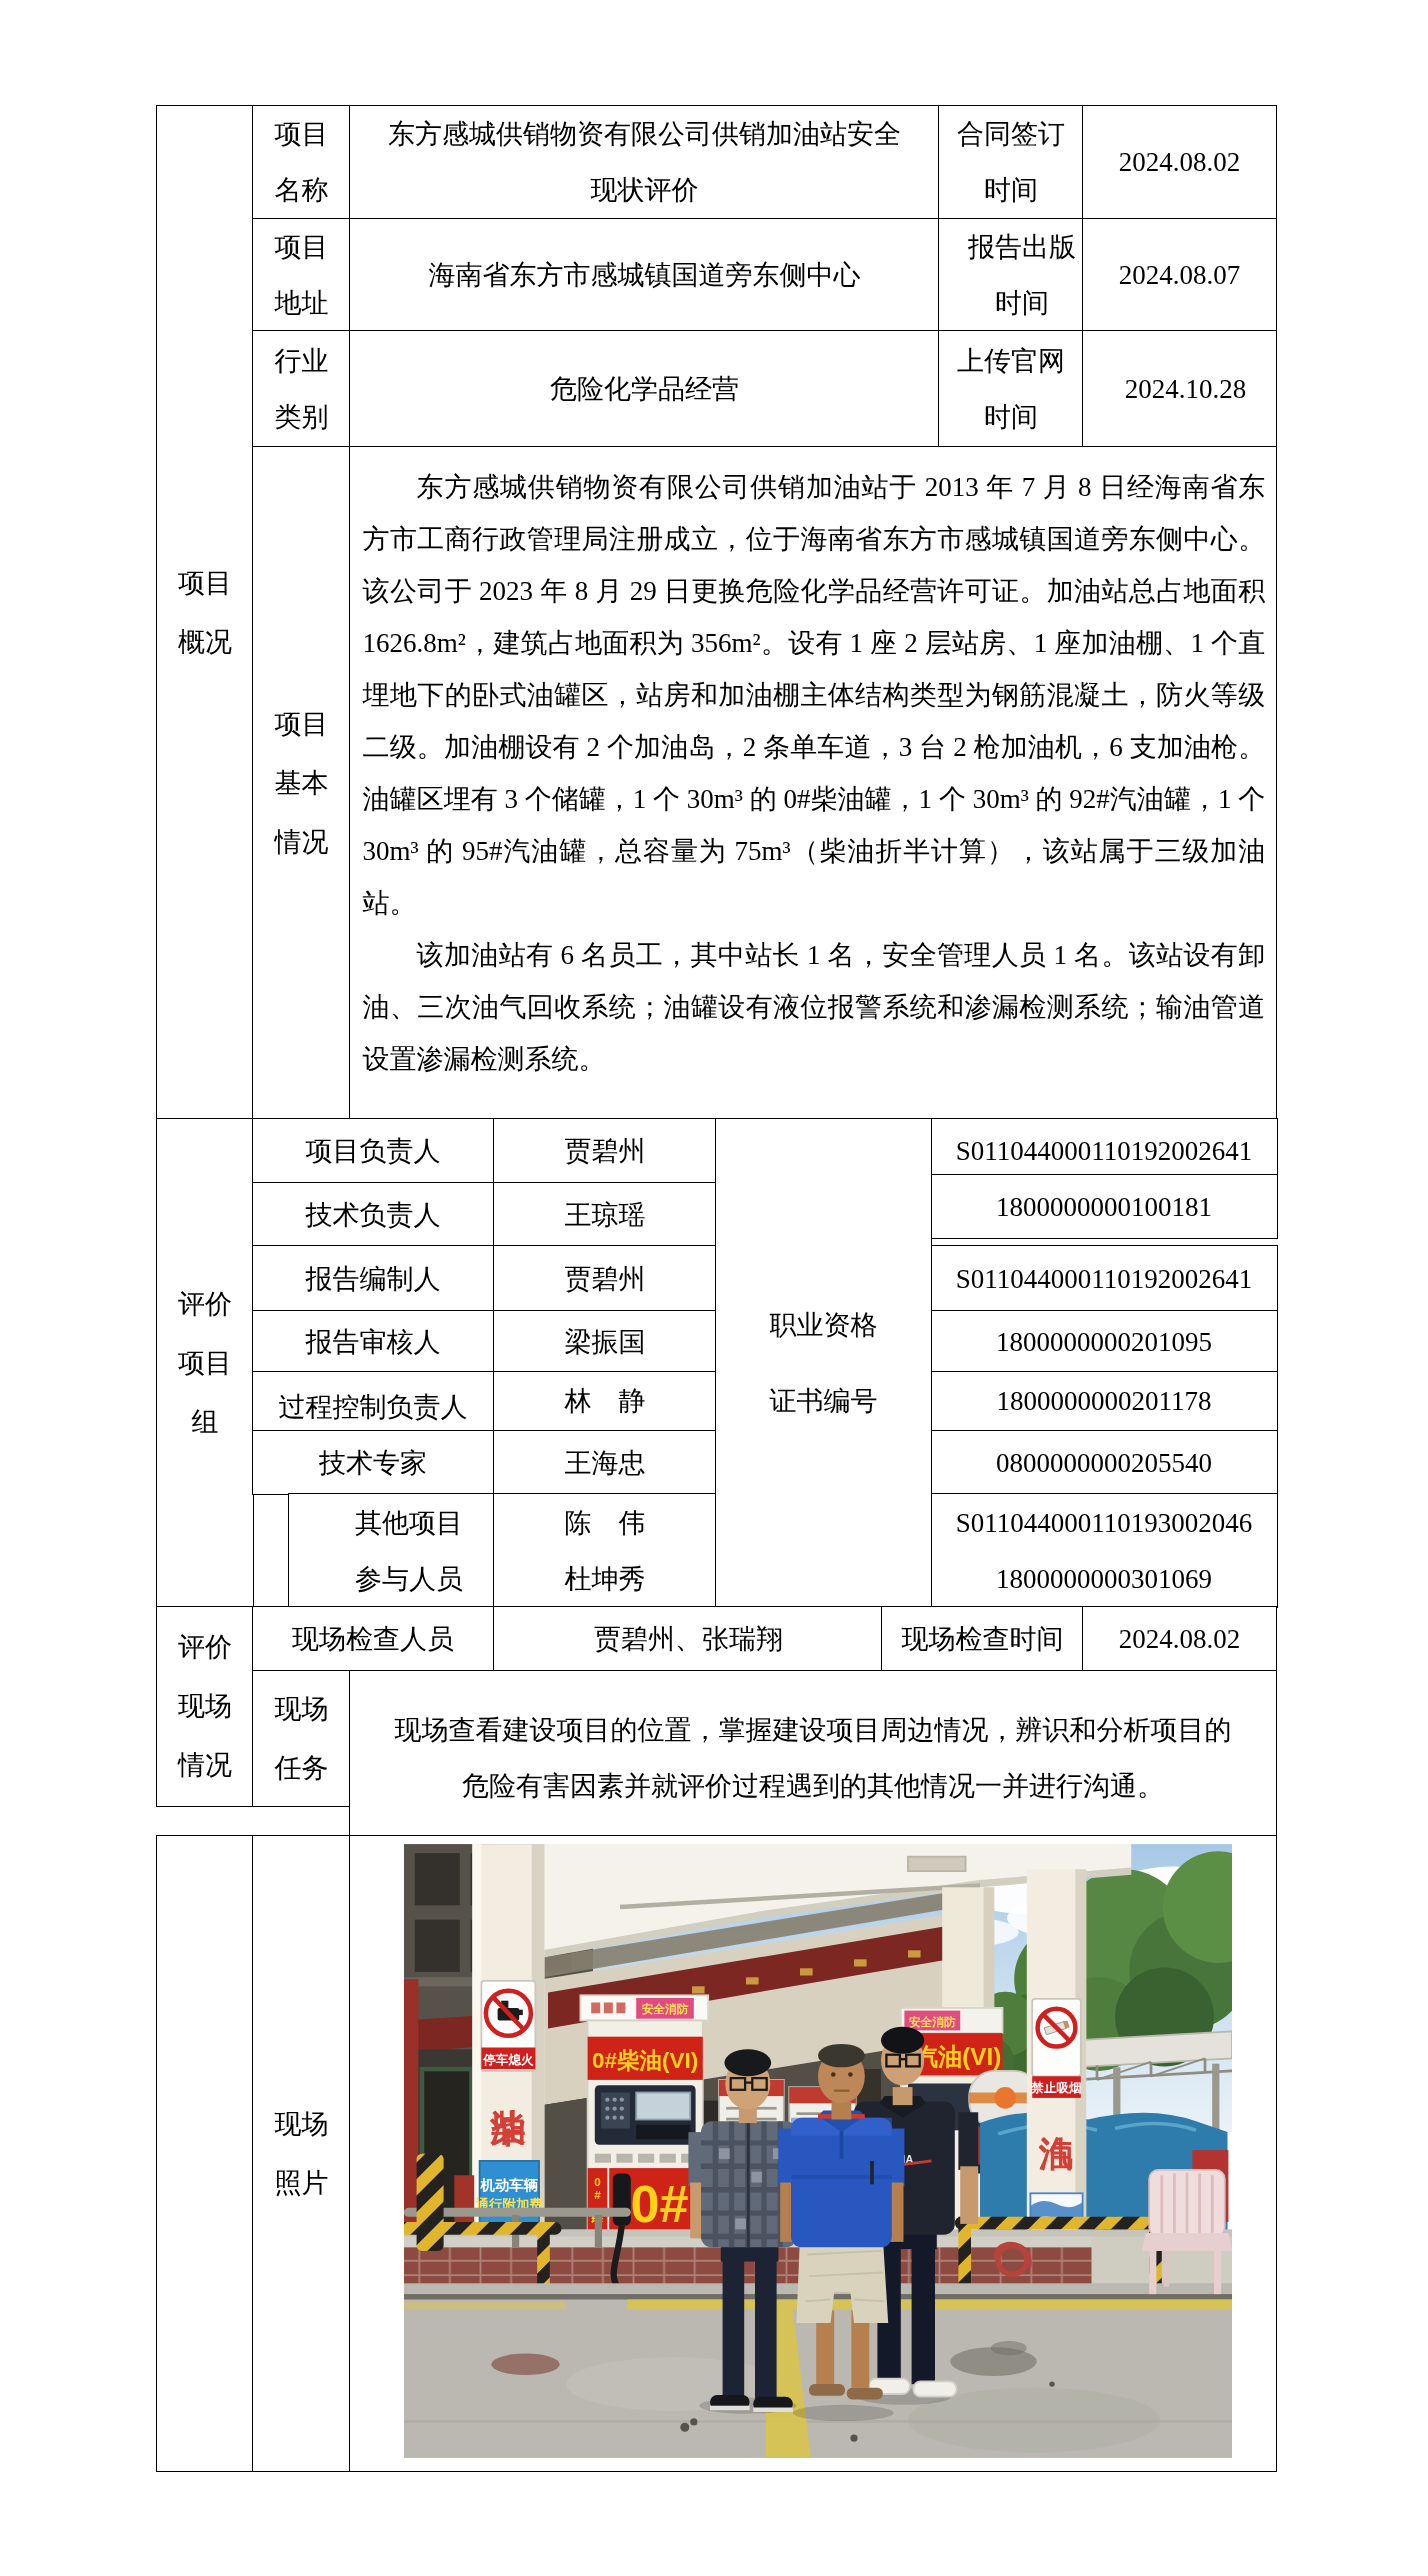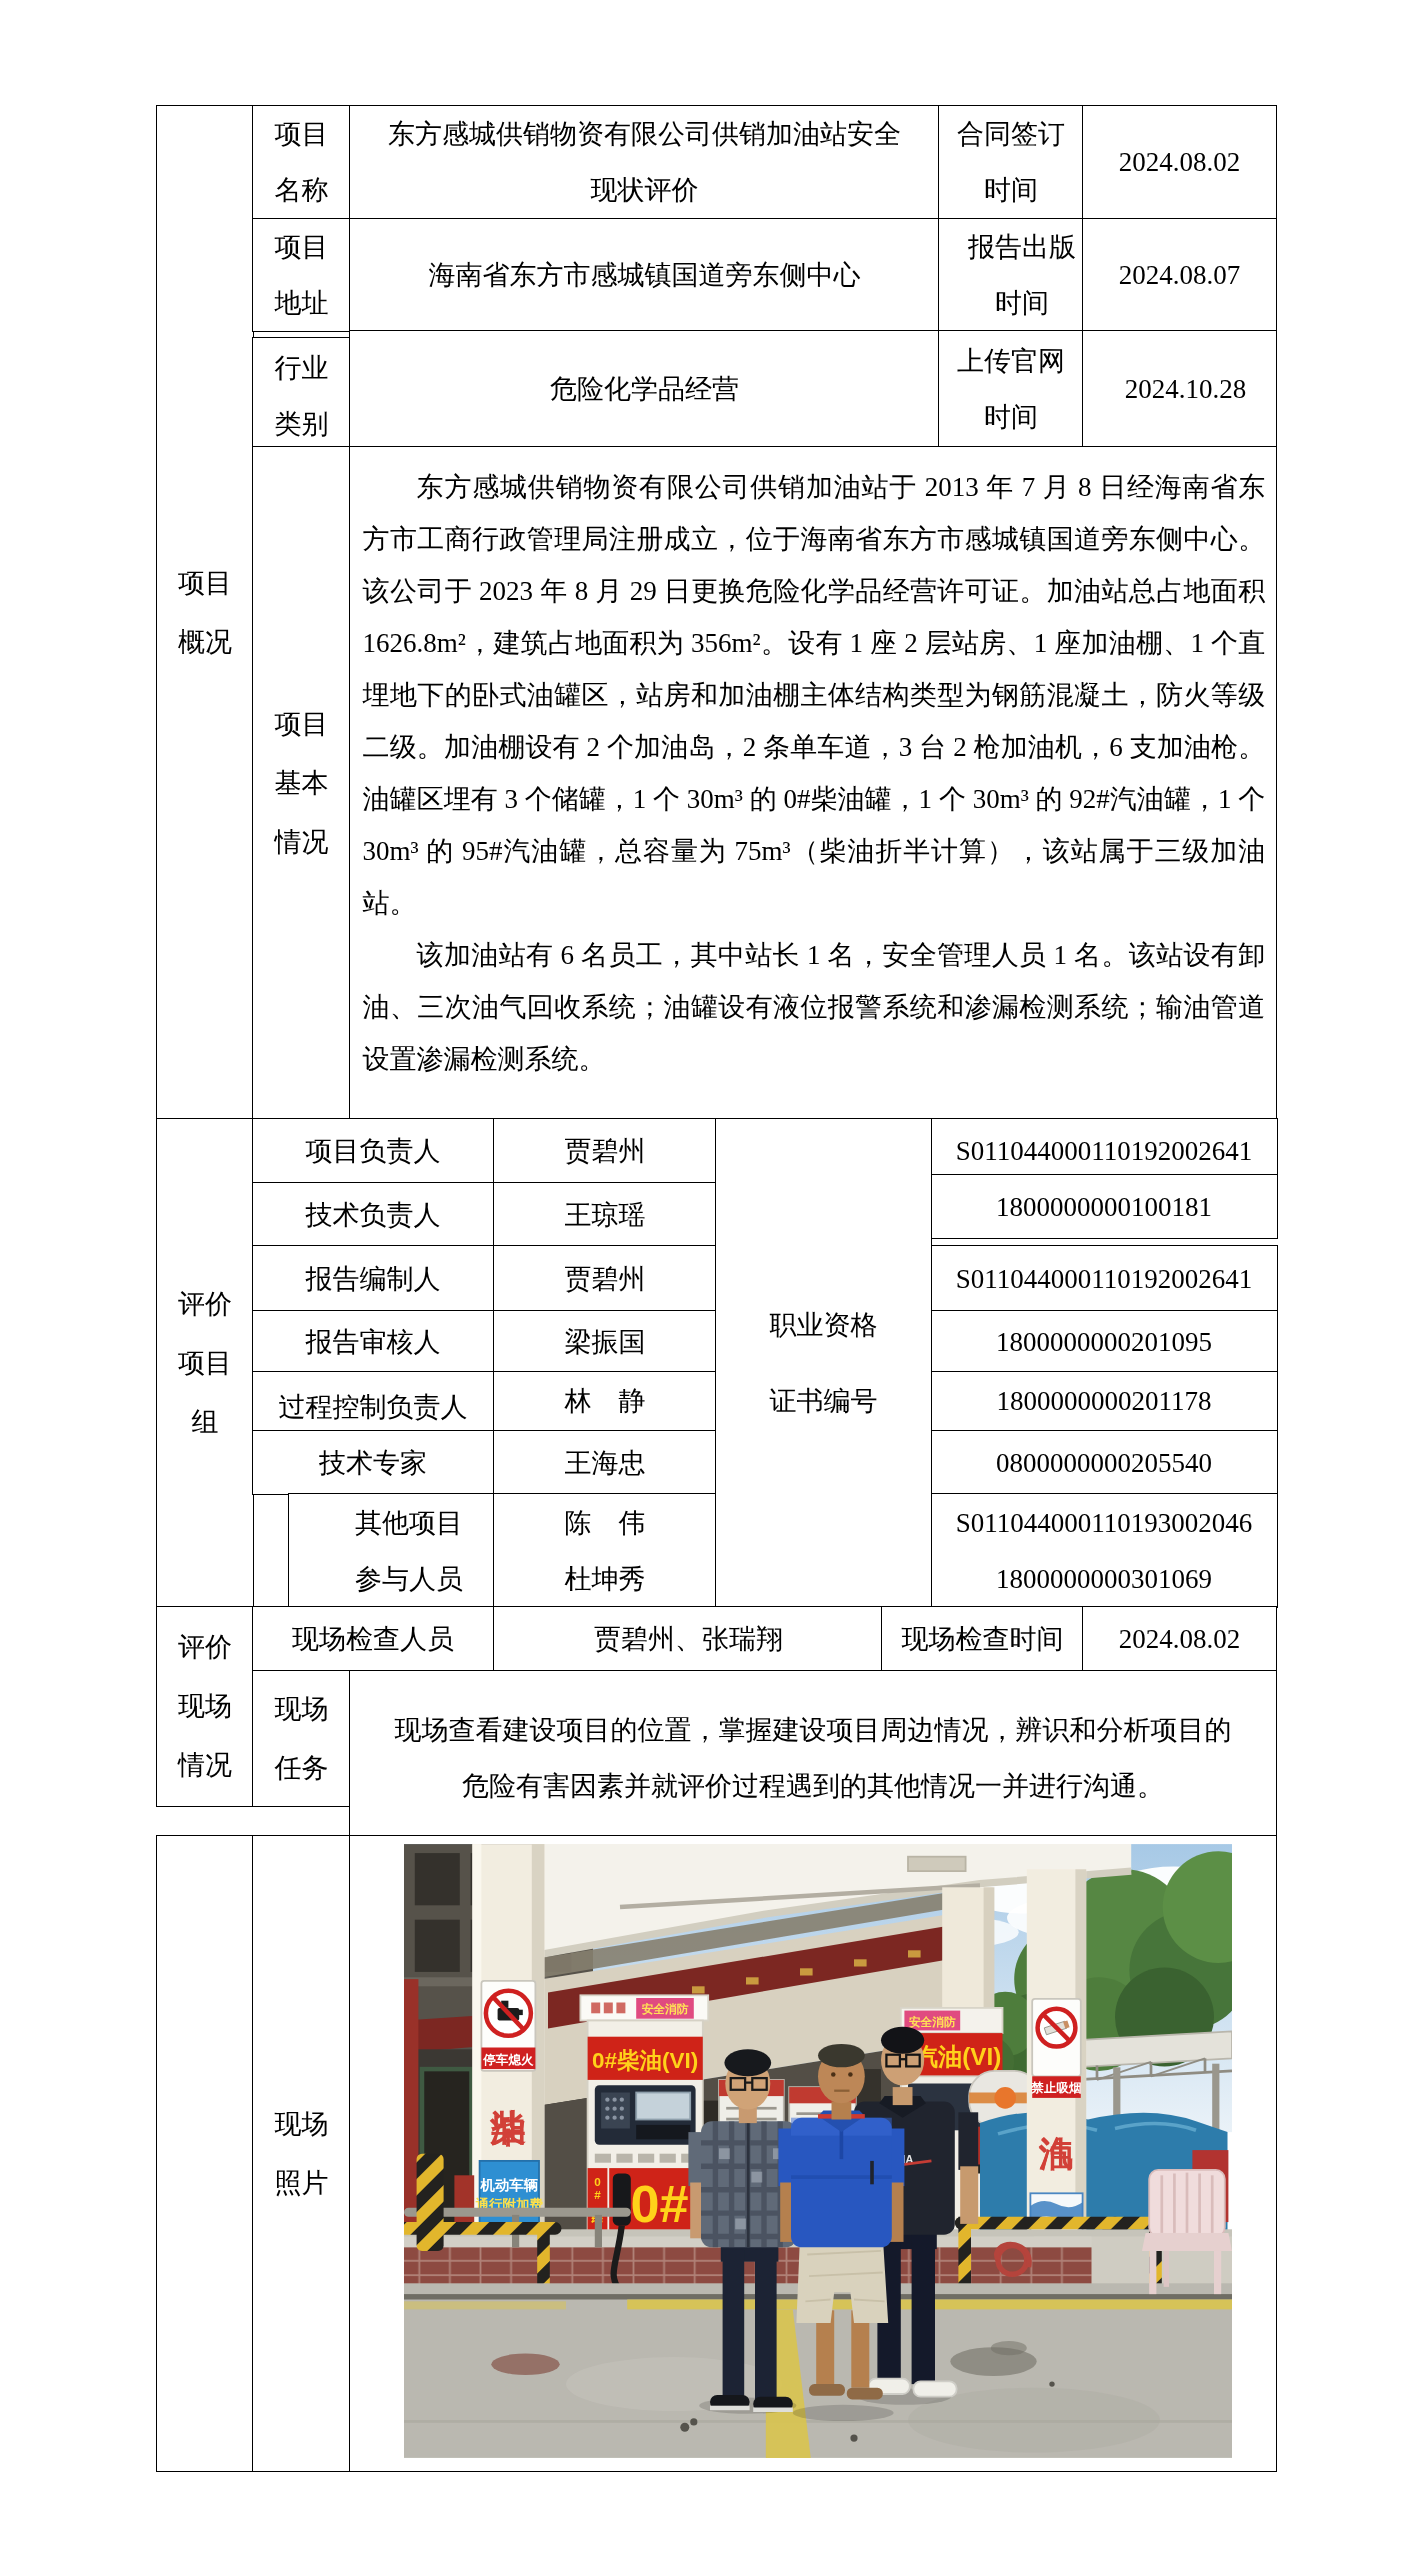--- a/index.html
+++ b/index.html
@@ -34,21 +34,21 @@
 时间</div>
   <div class="cell" style="left:1082px;top:105px;width:195px;height:114px;">2024.08.02</div>
 
   <div class="cell ml" style="left:252px;top:218px;width:99px;height:114px;">项目
 地址</div>
   <div class="cell" style="left:349px;top:218px;width:591px;height:114px;">海南省东方市感城镇国道旁东侧中心</div>
   <div class="cell ml" style="left:938px;top:218px;width:146px;height:114px;padding-left:22px;">报告出版
 时间</div>
   <div class="cell" style="left:1082px;top:218px;width:195px;height:114px;">2024.08.07</div>
 
-  <div class="cell ml" style="left:252px;top:330px;width:99px;height:117px;margin-top:7px;">行业
+  <div class="cell ml" style="left:252px;top:330px;width:99px;height:117px;">行业
 类别</div>
   <div class="cell" style="left:349px;top:330px;width:591px;height:117px;">危险化学品经营</div>
   <div class="cell ml" style="left:938px;top:330px;width:146px;height:117px;">上传官网
 时间</div>
   <div class="cell" style="left:1082px;top:330px;width:195px;height:117px;padding-left:12px;">2024.10.28</div>
 
   <div class="cell ml lh66" style="left:252px;top:446px;width:99px;height:674px;">项目
 基本
 情况</div>
   <div class="cell paras" style="left:349px;top:446px;width:928px;height:674px;">

